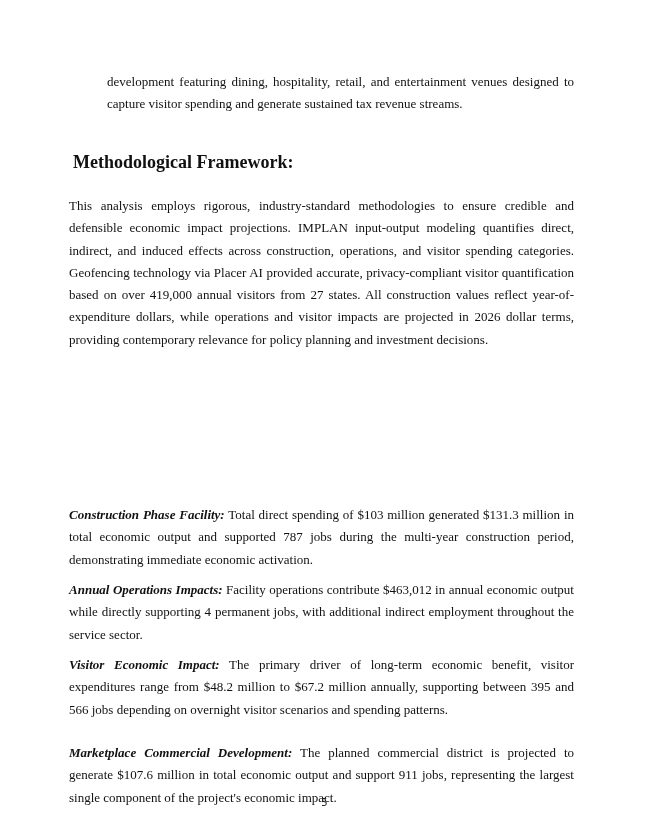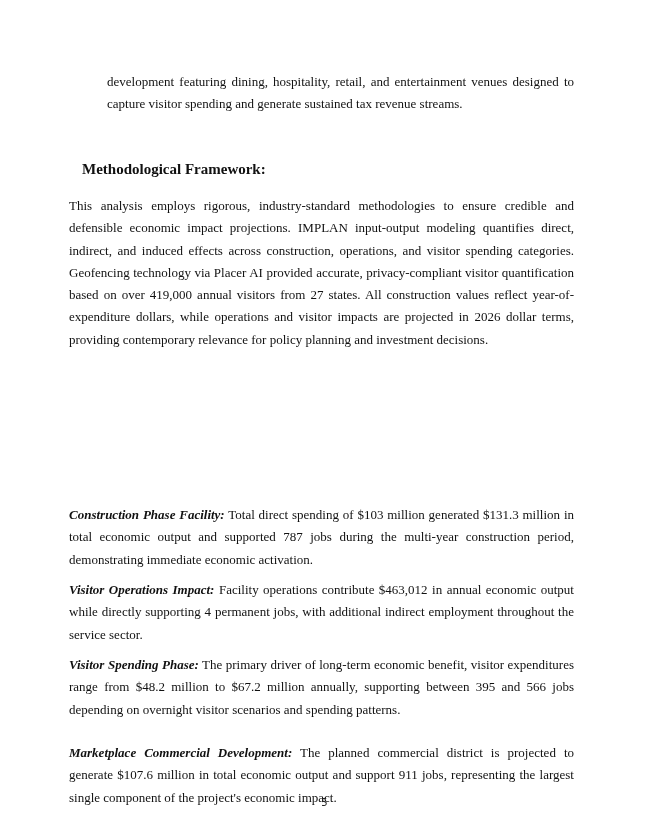--- a/index.html
+++ b/index.html
@@ -8,22 +8,22 @@
       position: absolute; left: 0; top: 0; width: 649px; height: 826px;
       font-family: "Liberation Serif", serif; color: #111;
     }
     .para {
       position: absolute; left: 69px; width: 505px;
       font-size: 13px; line-height: 22.3px;
       text-align: justify; margin: 0;
     }
     .para.indent { left: 107px; width: 467px; }
     .heading {
-      position: absolute; left: 69px; margin: 13px;
-      font-size: 15px; font-weight: bold;
+      position: absolute; left: 69px; margin: 4px;
+      font-size: 18px; font-weight: bold;
     }
     .lead { font-weight: bold; font-style: italic; }
     .page-number {
       position: absolute; left: 0; width: 649px; top: 797px;
       text-align: center; font-family: "DejaVu Sans", sans-serif; font-size: 10px; color: #222;
     }
   </style>
 </head>
 <body>
 
@@ -35,25 +35,25 @@
 
   <p class="para" style="top:195px;">This analysis employs rigorous, industry-standard methodologies to ensure credible and defensible economic impact projections. IMPLAN input-output modeling quantifies direct, indirect, and induced effects across construction, operations, and visitor spending categories. Geofencing technology via Placer AI provided accurate, privacy-compliant visitor quantification based on over 419,000 annual visitors from 27 states. All construction values reflect year-of-expenditure dollars, while operations and visitor impacts are projected in 2026 dollar terms, providing contemporary relevance for policy planning and investment decisions.</p>
 
 
 
   <p class="para" style="top:504px;">
     <span class="lead">Construction Phase Facility:</span><span> Total direct spending of $103 million generated $131.3 million in total economic output and supported 787 jobs during the multi-year construction period, demonstrating immediate economic activation.</span>
   </p>
 
   <p class="para" style="top:579px;">
-    <span class="lead">Visitor Operations Impact:</span><span> Facility operations contribute $463,012 in annual economic output while directly supporting 4 permanent jobs, with additional indirect employment throughout the service sector.</span>
+    <span class="lead">Annual Operations Impacts:</span><span> Facility operations contribute $463,012 in annual economic output while directly supporting 4 permanent jobs, with additional indirect employment throughout the service sector.</span>
   </p>
 
   <p class="para" style="top:654px;">
-    <span class="lead">Visitor Spending Phase:</span><span> The primary driver of long-term economic benefit, visitor expenditures range from $48.2 million to $67.2 million annually, supporting between 395 and 566 jobs depending on overnight visitor scenarios and spending patterns.</span>
+    <span class="lead">Visitor Economic Impact:</span><span> The primary driver of long-term economic benefit, visitor expenditures range from $48.2 million to $67.2 million annually, supporting between 395 and 566 jobs depending on overnight visitor scenarios and spending patterns.</span>
   </p>
 
   <p class="para" style="top:742px;">
     <span class="lead">Marketplace Commercial Development:</span><span> The planned commercial district is projected to generate $107.6 million in total economic output and support 911 jobs, representing the largest single component of the project's economic impact.</span>
   </p>
 
   <div class="page-number">5</div>
 </div>
 
 </body></html>

